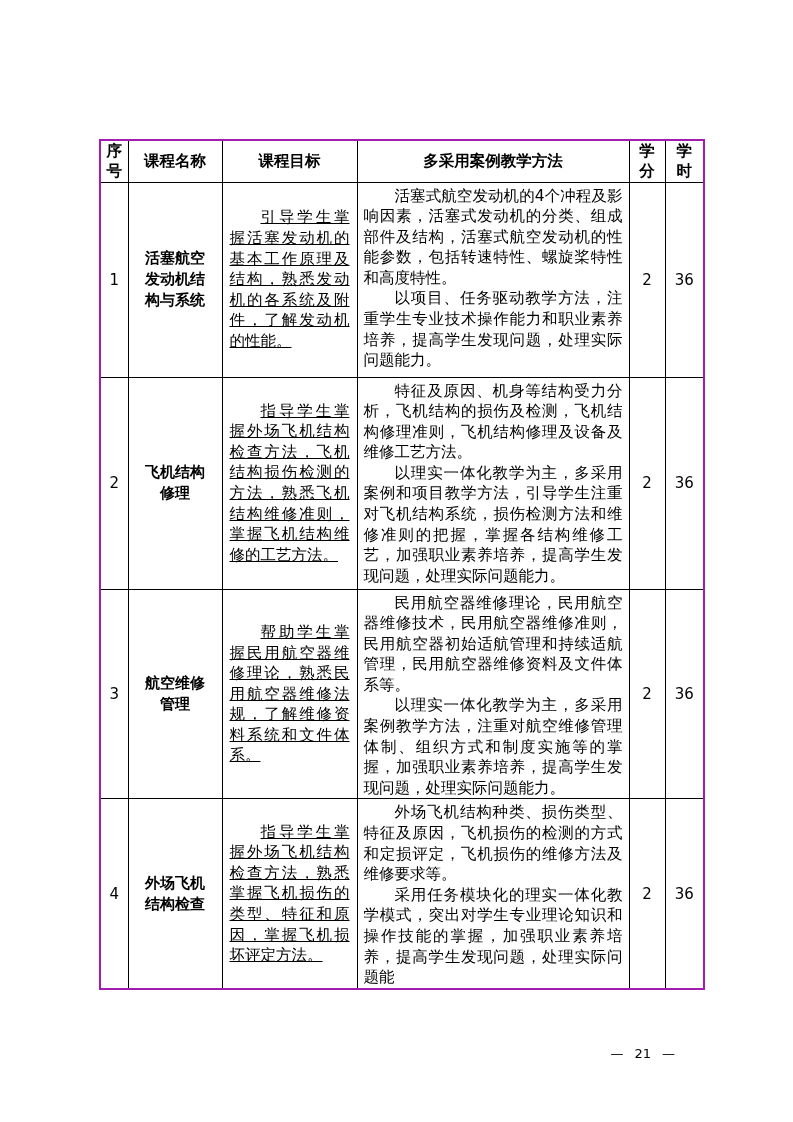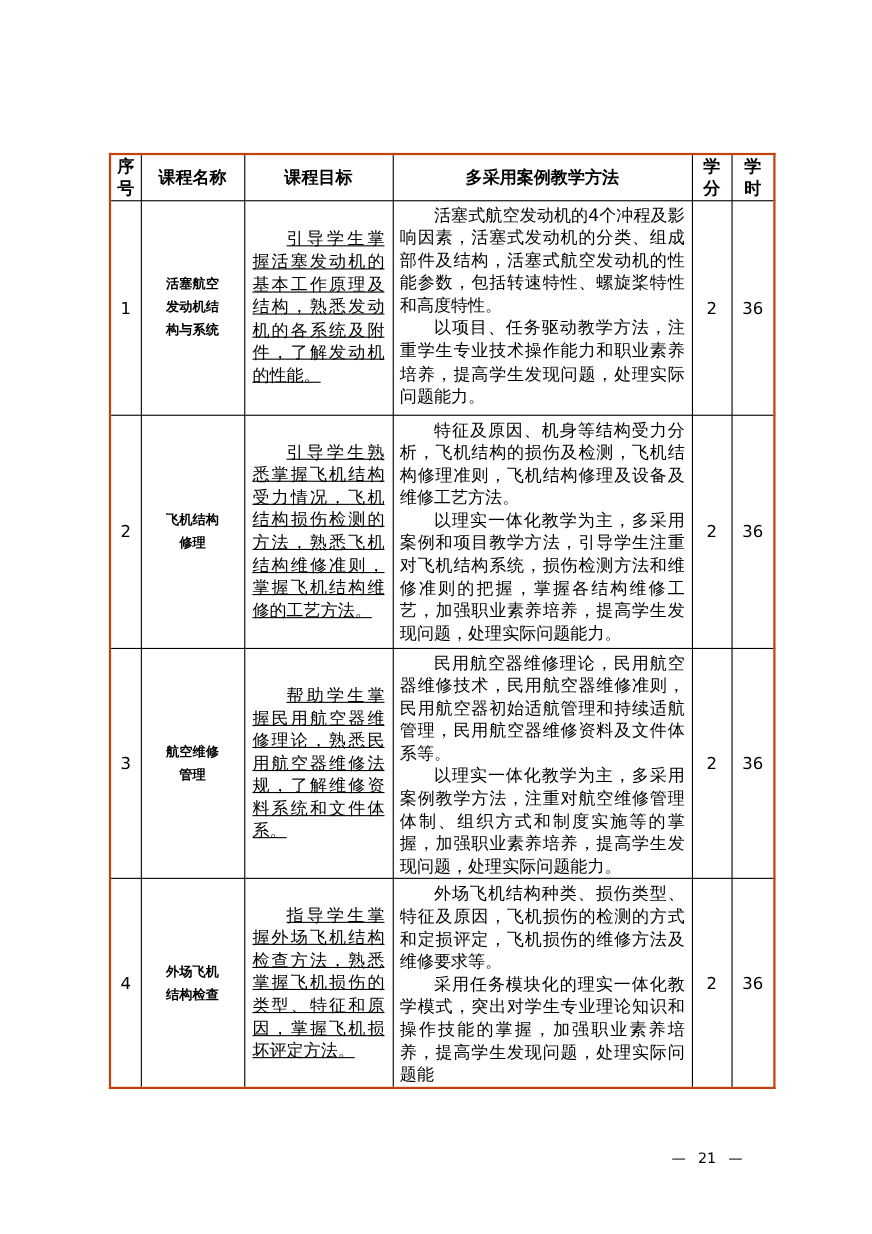--- a/index.html
+++ b/index.html
@@ -17,21 +17,21 @@
     font-family: "DejaVu Sans", "Liberation Sans", sans-serif;
     overflow: hidden;
   }
   table.course-table {
     position: absolute;
     left: 99px;
     top: 139px;
     width: 604px;
     border-collapse: collapse;
     table-layout: fixed;
-    border: 2px solid #c2410c;
+    border: 2px solid #a21caf;
   }
   .course-table th, .course-table td {
     border: 1px solid #000000;
     padding: 0;
     overflow: hidden;
   }
   .course-table thead tr { height: 42px; }
   .course-table tbody tr:nth-child(1) { height: 195px; }
   .course-table tbody tr:nth-child(2) { height: 212px; }
   .course-table tbody tr:nth-child(3) { height: 207px; }
@@ -51,21 +51,21 @@
   }
   .cell-no, .cell-credits, .cell-hours {
     text-align: center;
     vertical-align: middle;
     font-size: 15px;
   }
   .cell-name {
     text-align: center;
     vertical-align: middle;
     font-weight: bold;
-    font-size: 12px;
+    font-size: 15px;
   }
   .name-wrap {
     display: inline-block;
     width: 4.05em;
     word-break: break-all;
     line-height: 21px;
     text-align: center;
   }
   .cell-objective { vertical-align: middle; }
   .cell-content   { vertical-align: top; }
@@ -131,21 +131,21 @@
     </td>
     <td class="cell-credits">2</td>
     <td class="cell-hours">36</td>
   </tr>
         <tr>
     <td class="cell-no">2</td>
     <td class="cell-name">
       <span class="name-wrap">飞机结构修理</span>
     </td>
     <td class="cell-objective">
-      <p class="para">引导学生熟悉掌握飞机结构受力情况，飞机结构损伤检测的方法，熟悉飞机结构维修准则，掌握飞机结构维修的工艺方法。</p>
+      <p class="para">指导学生掌握外场飞机结构检查方法，飞机结构损伤检测的方法，熟悉飞机结构维修准则，掌握飞机结构维修的工艺方法。</p>
     </td>
     <td class="cell-content">
       <div class="content-wrap">
               <p class="para">特征及原因、机身等结构受力分析，飞机结构的损伤及检测，飞机结构修理准则，飞机结构修理及设备及维修工艺方法。</p>
               <p class="para">以理实一体化教学为主，多采用案例和项目教学方法，引导学生注重对飞机结构系统，损伤检测方法和维修准则的把握，掌握各结构维修工艺，加强职业素养培养，提高学生发现问题，处理实际问题能力。</p>
             </div>
     </td>
     <td class="cell-credits">2</td>
     <td class="cell-hours">36</td>
   </tr>

